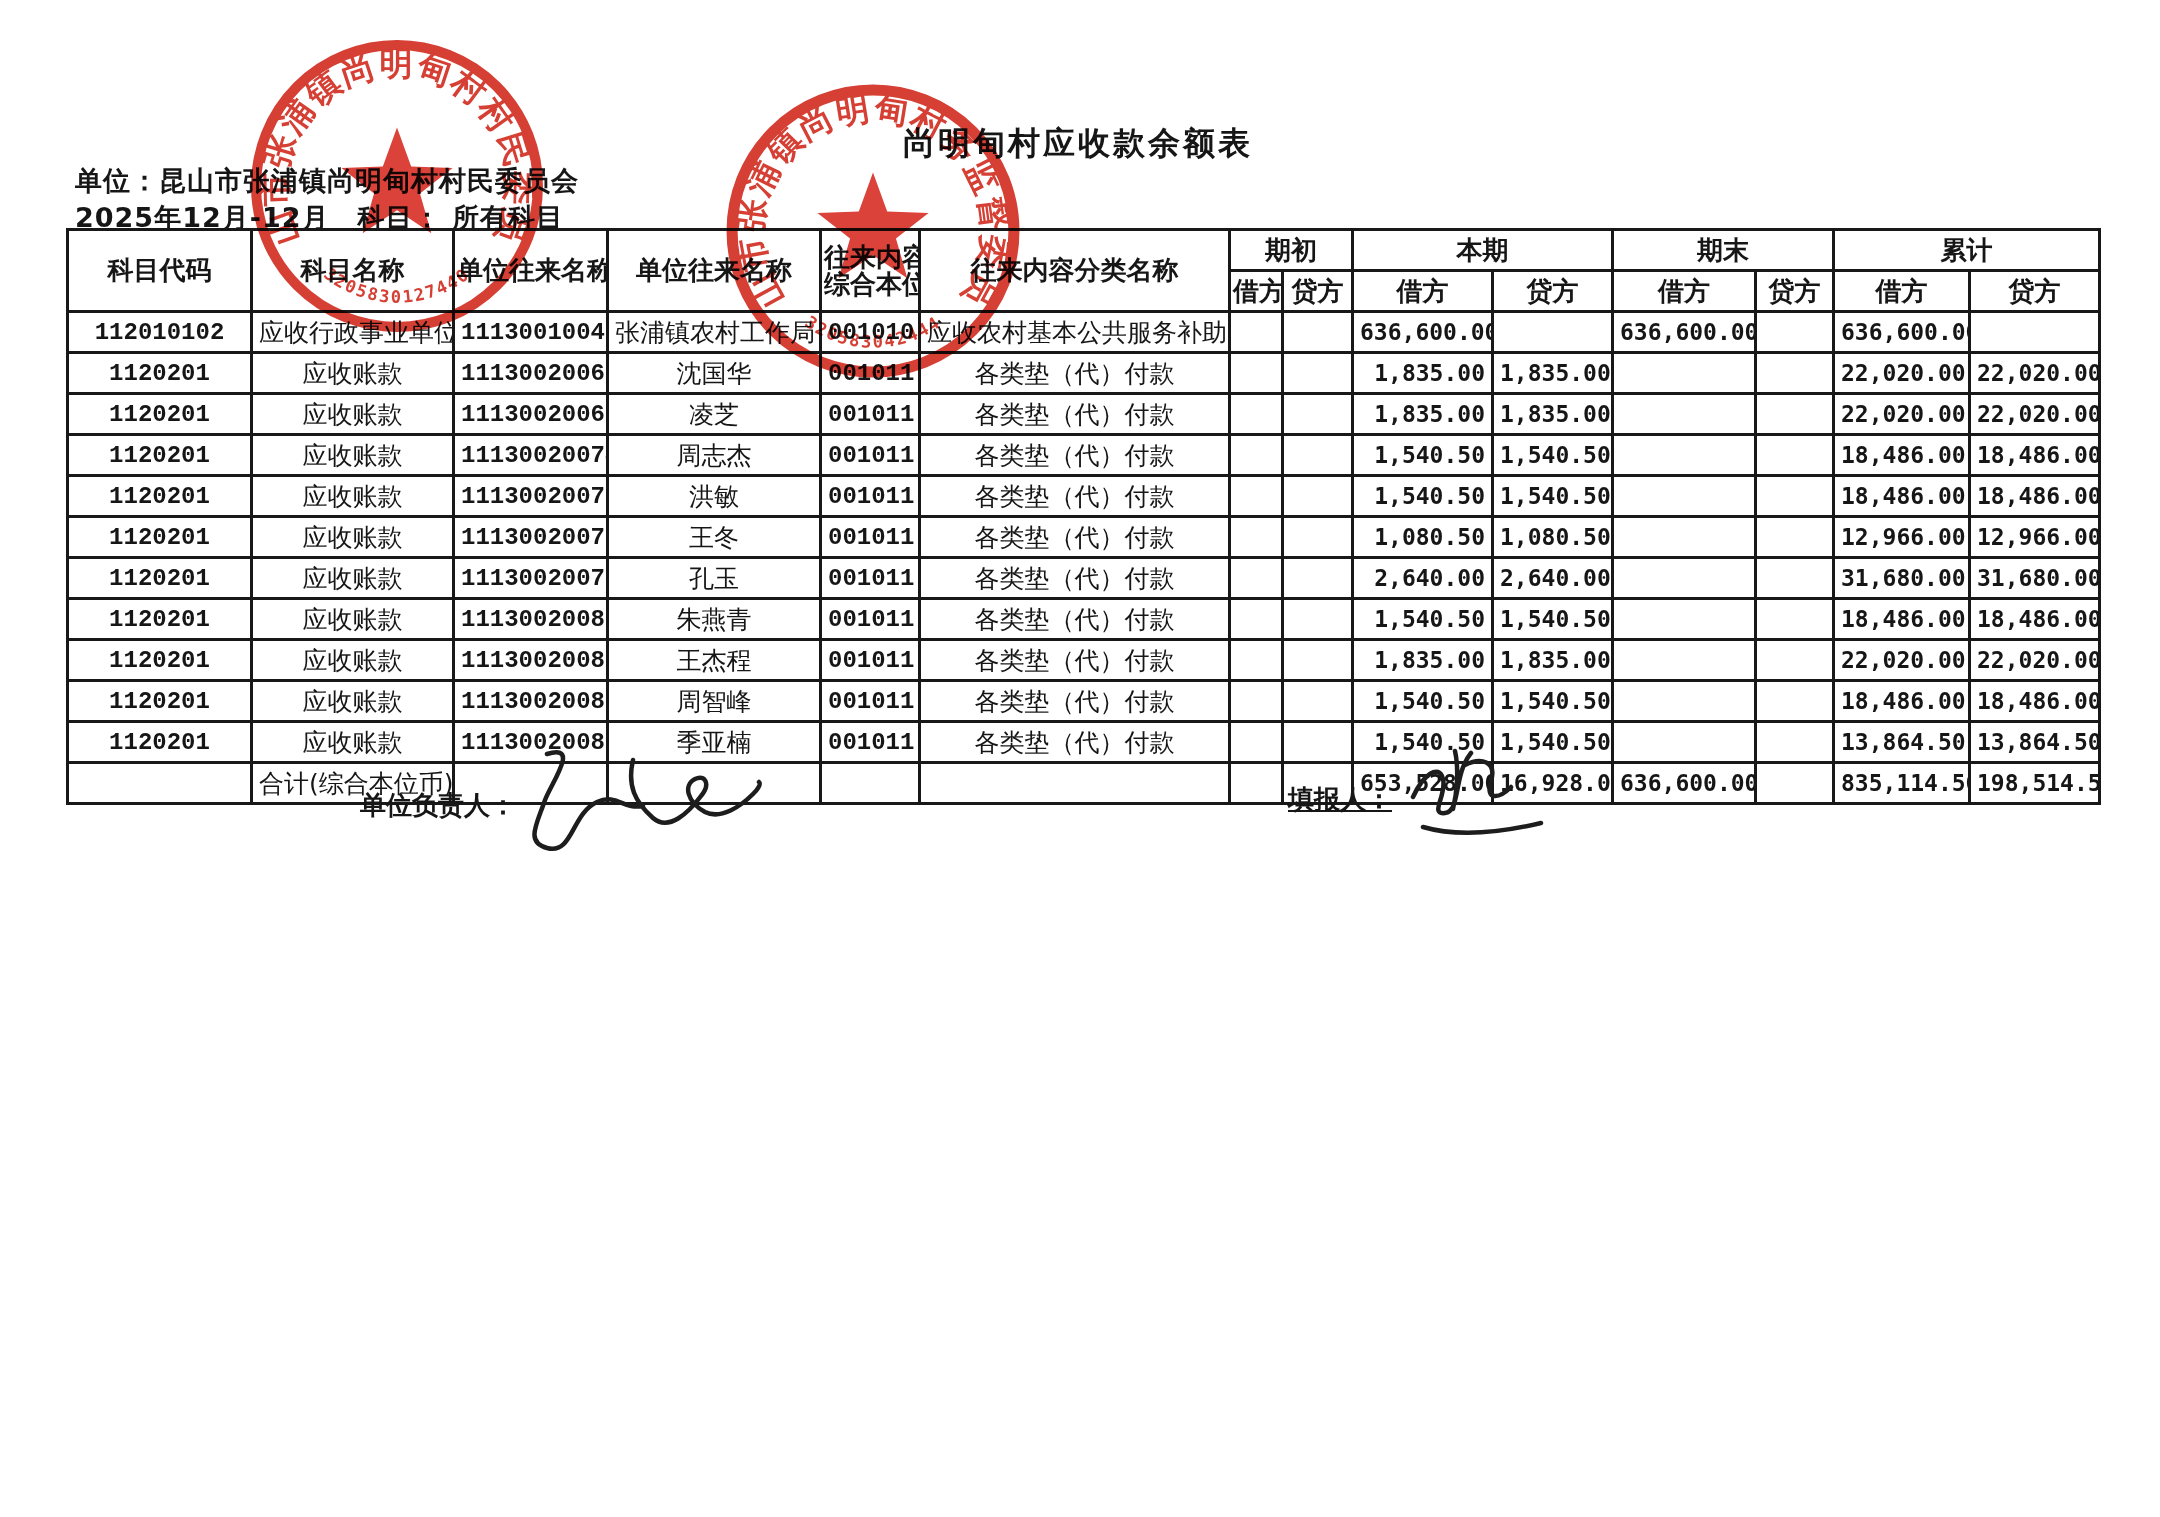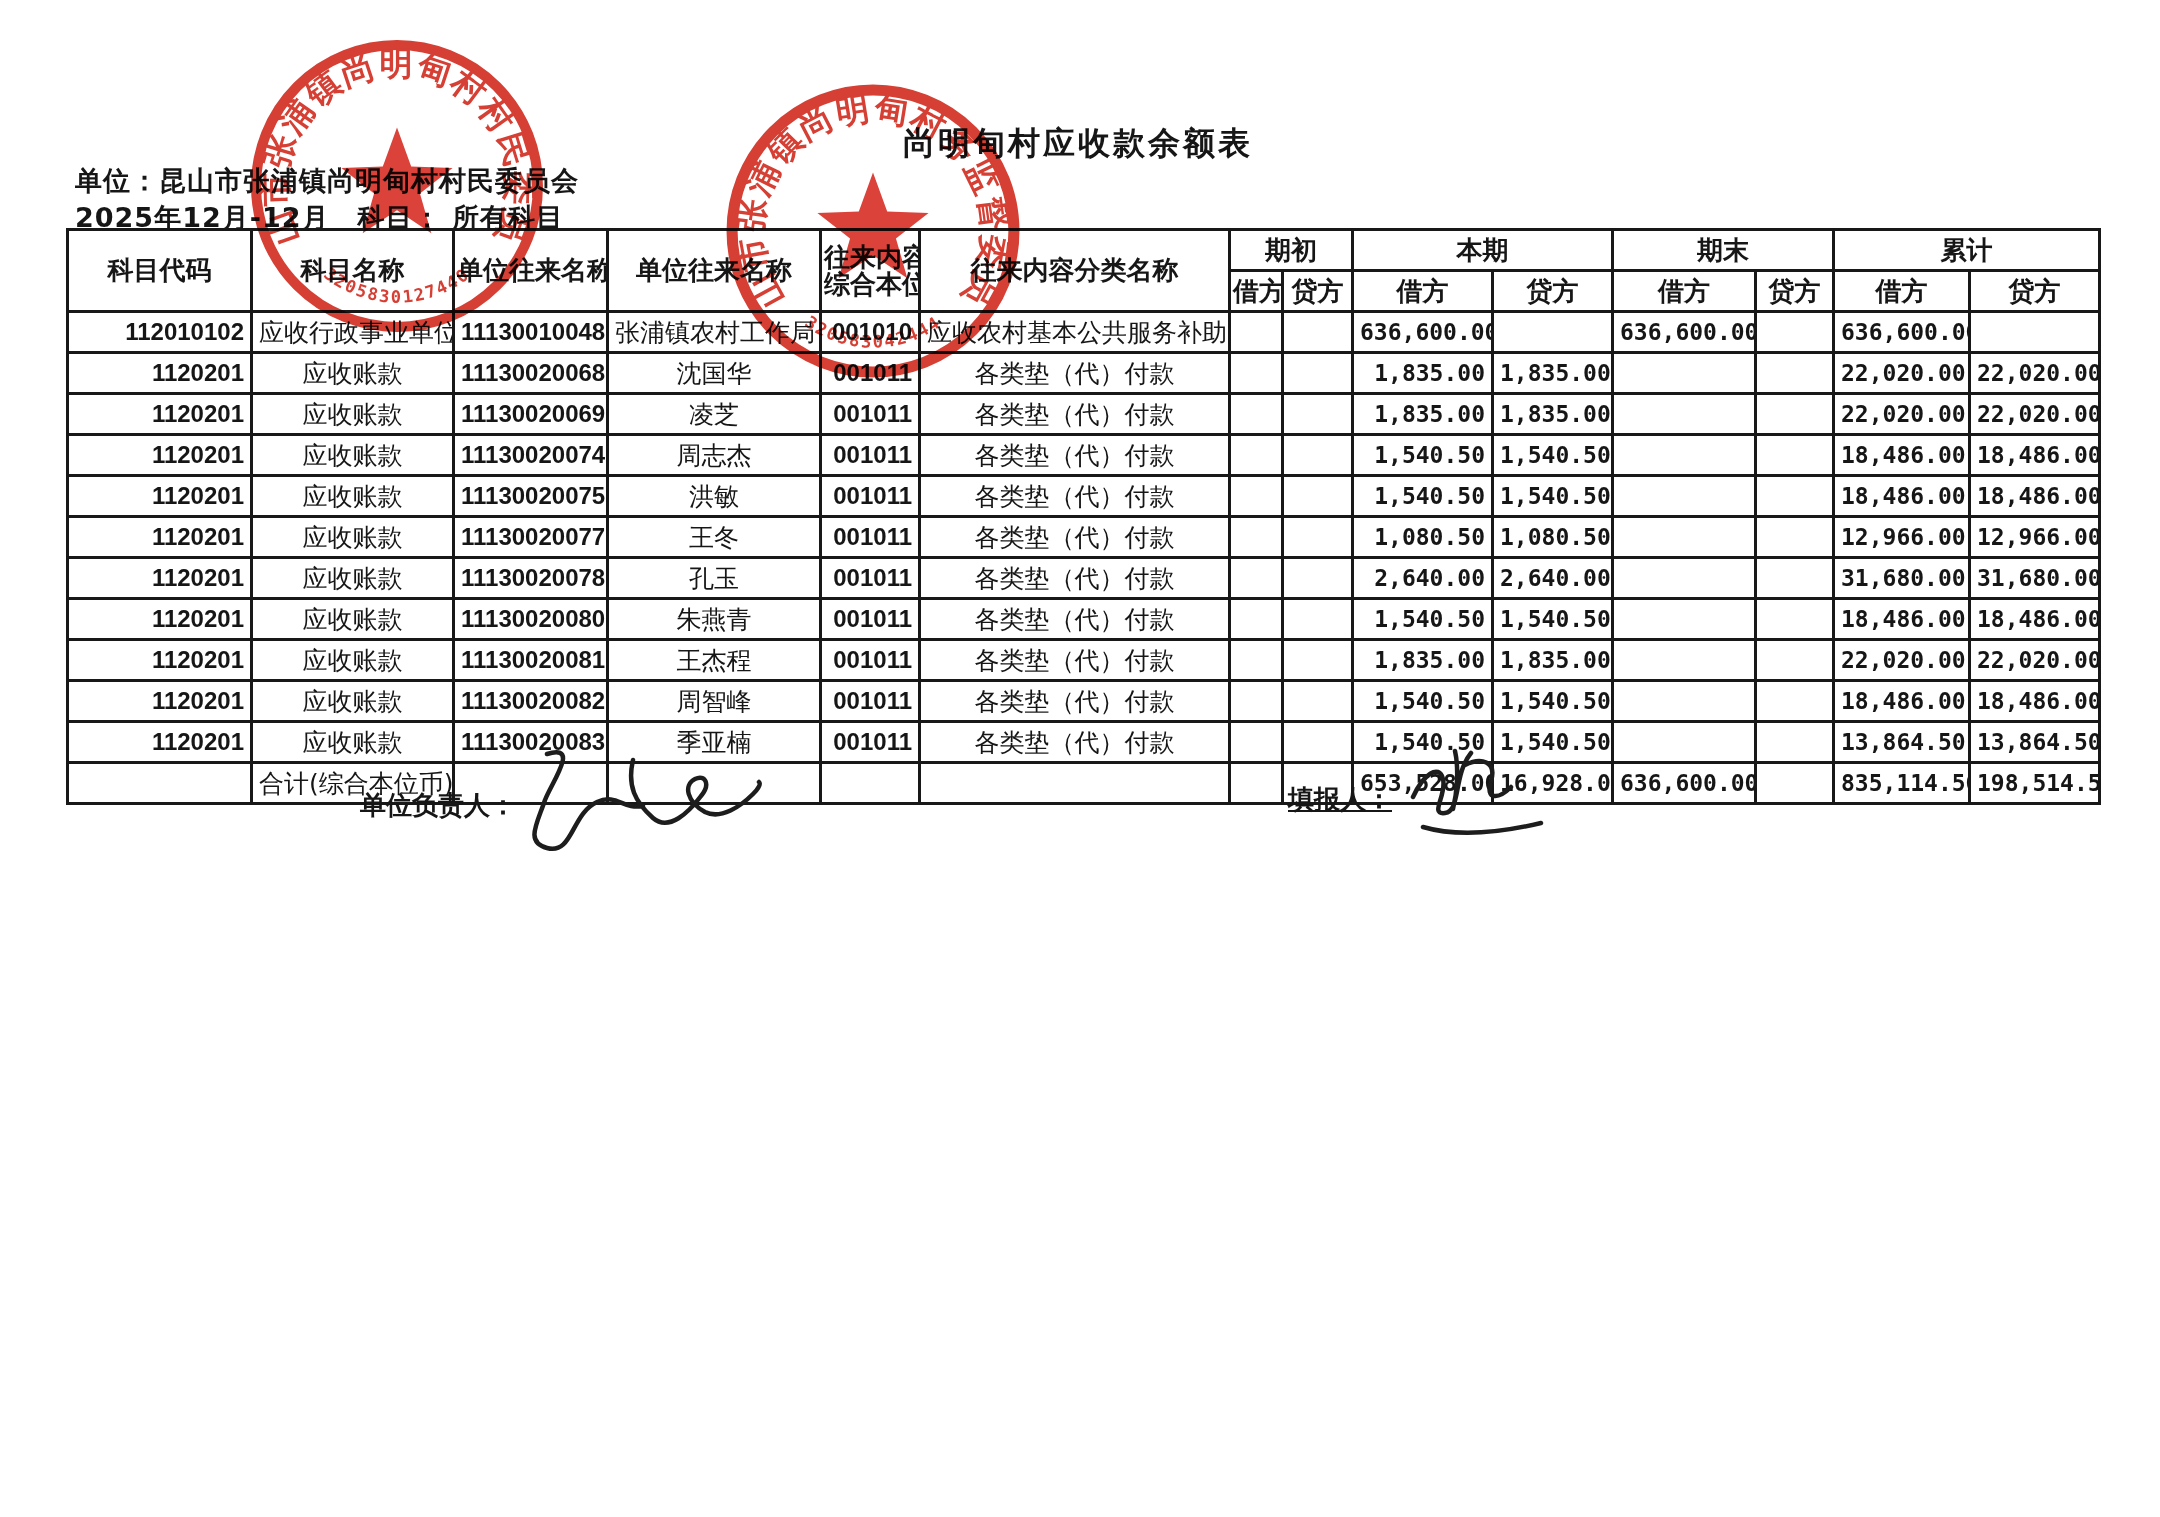--- a/index.html
+++ b/index.html
@@ -14,21 +14,21 @@
     position:absolute;left:66px;top:228px;width:2032px;
     border-collapse:collapse;table-layout:fixed;background:transparent;
   }
   table.report th,table.report td{
     border:3px solid #181818;padding:0 6px;height:38px;
     overflow:hidden;white-space:nowrap;vertical-align:middle;
   }
   table.report thead th{font-weight:bold;font-size:26px;text-align:center;padding:0 2px;}
   table.report thead tr{height:30px;}
   .cjk{font-family:"DejaVu Sans",sans-serif;font-weight:normal;font-size:25px;text-align:center;}
-  .code{font-family:Liberation Sans, sans-serif;font-weight:bold;font-size:24px;text-align:right;}
+  .code{font-family:Liberation Mono, monospace;font-weight:bold;font-size:24px;text-align:center;}
   .num{font-family:"DejaVu Sans Mono",monospace;font-weight:bold;font-size:23px;text-align:right;padding-right:9px;}
   .total-label{text-align:left;padding-left:6px;}
   .two-line{line-height:27px;font-size:25px;text-align:left;padding-left:8px;}
   .stamp{position:absolute;mix-blend-mode:multiply;opacity:.88;}
   .stamp .ring-text{fill:#cf2417;font-weight:bold;font-family:"DejaVu Sans",sans-serif;font-size:33px;letter-spacing:2px;}
   .stamp .serial-text{fill:#cf2417;font-weight:bold;font-family:"DejaVu Sans Mono",monospace;font-size:17px;letter-spacing:2px;}
   .sig-label{font-size:26px;font-weight:bold;white-space:nowrap;}
   .sig{position:absolute;}
   .sig path{stroke:#1d1d1d;stroke-width:4.5;fill:none;stroke-linecap:round;stroke-linejoin:round;}
 </style>

